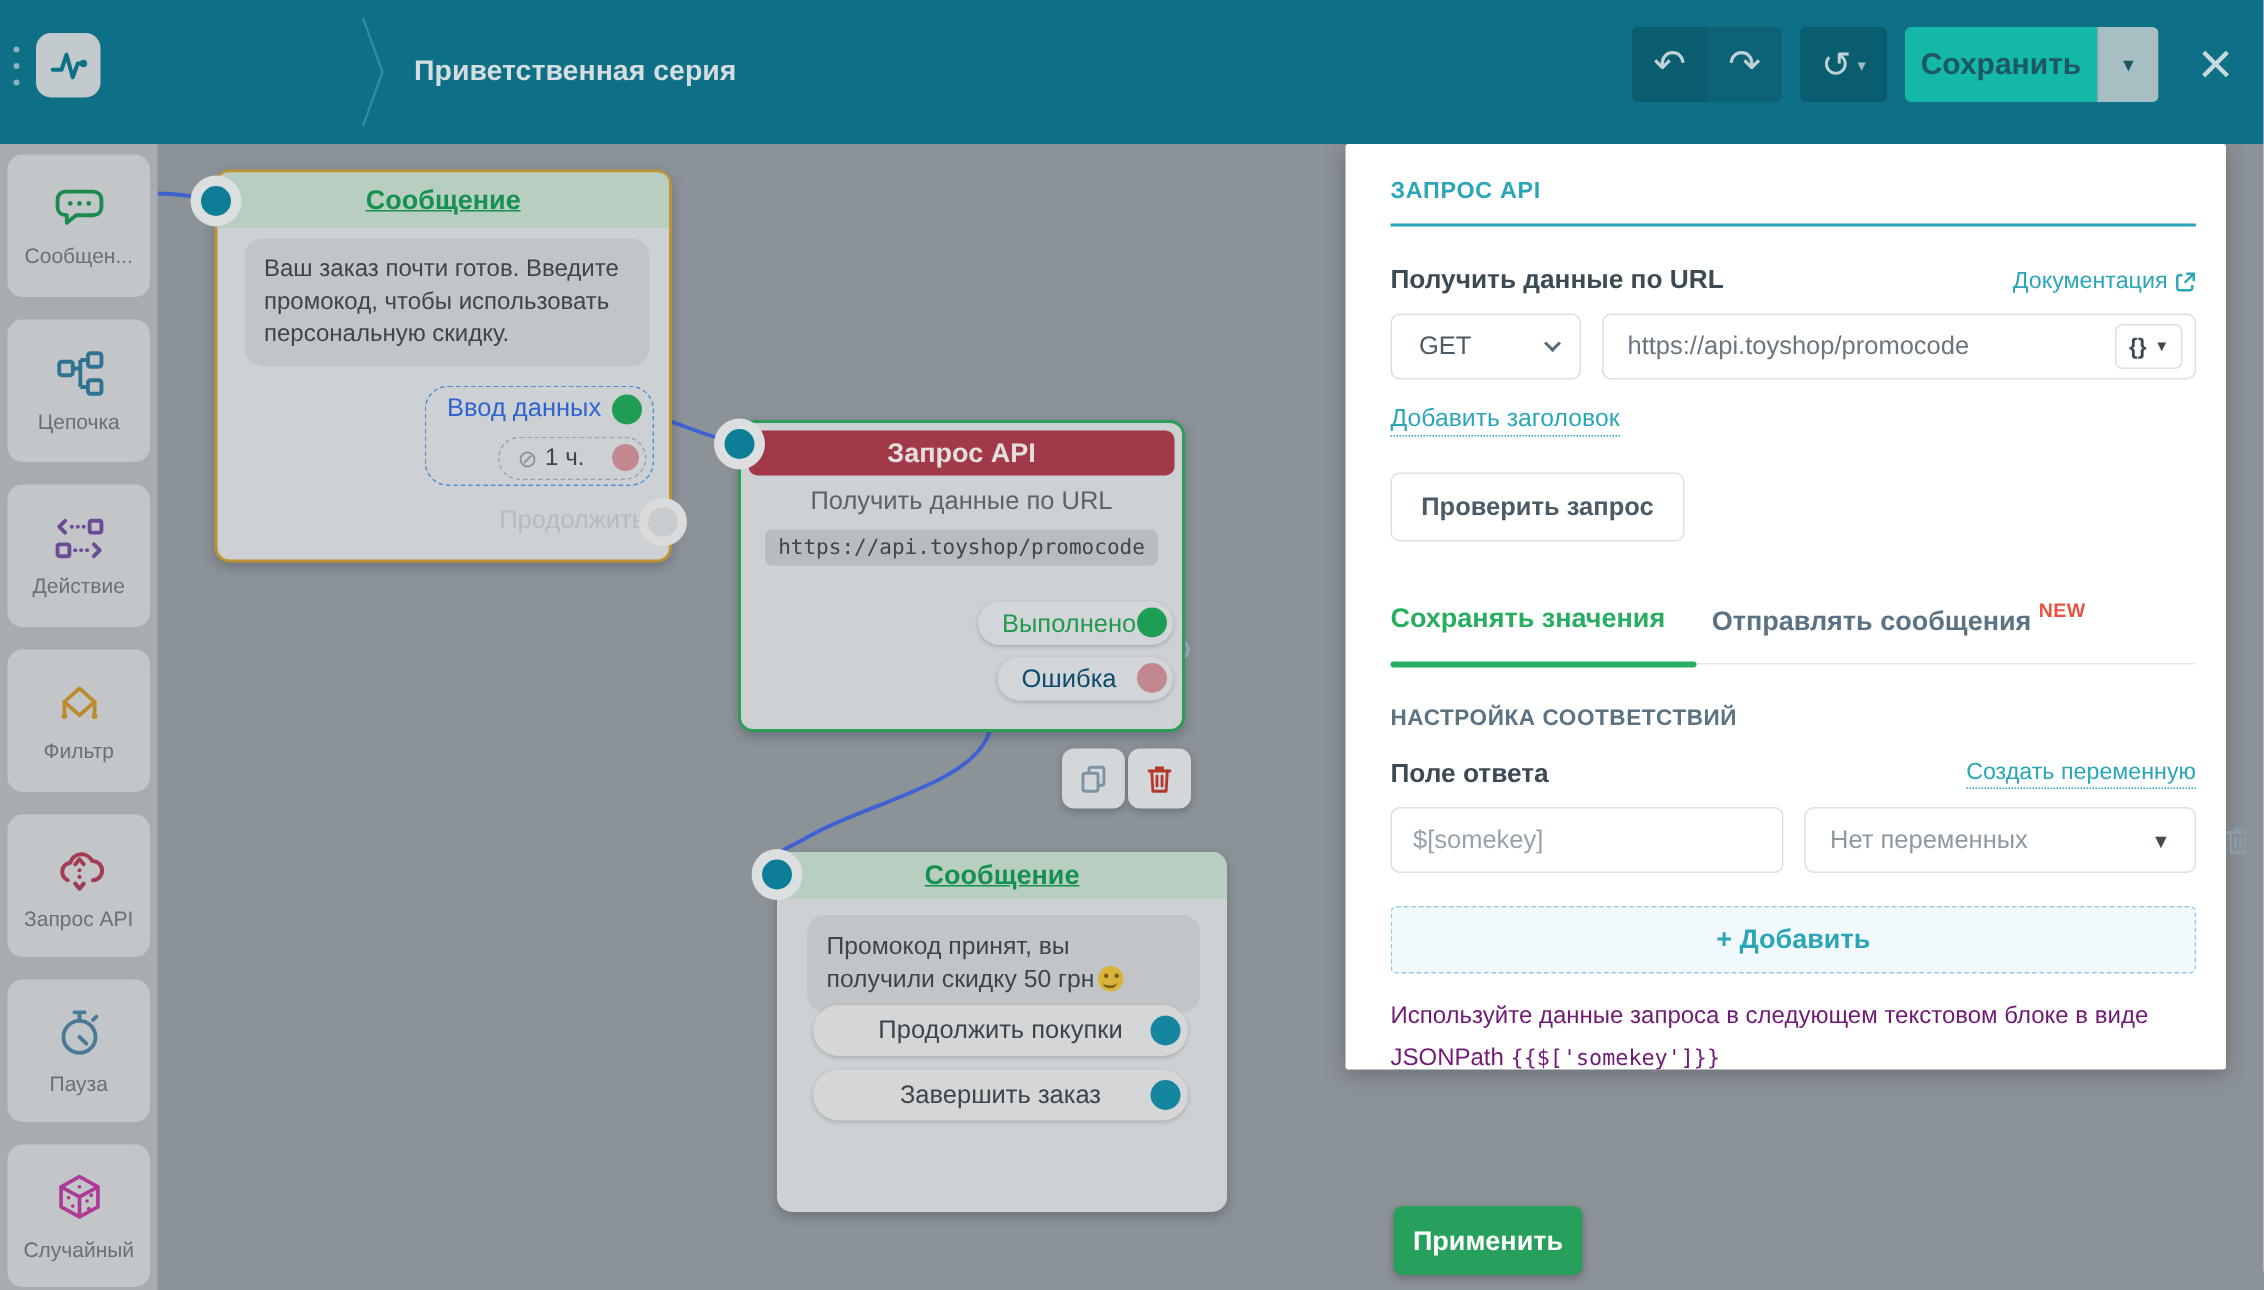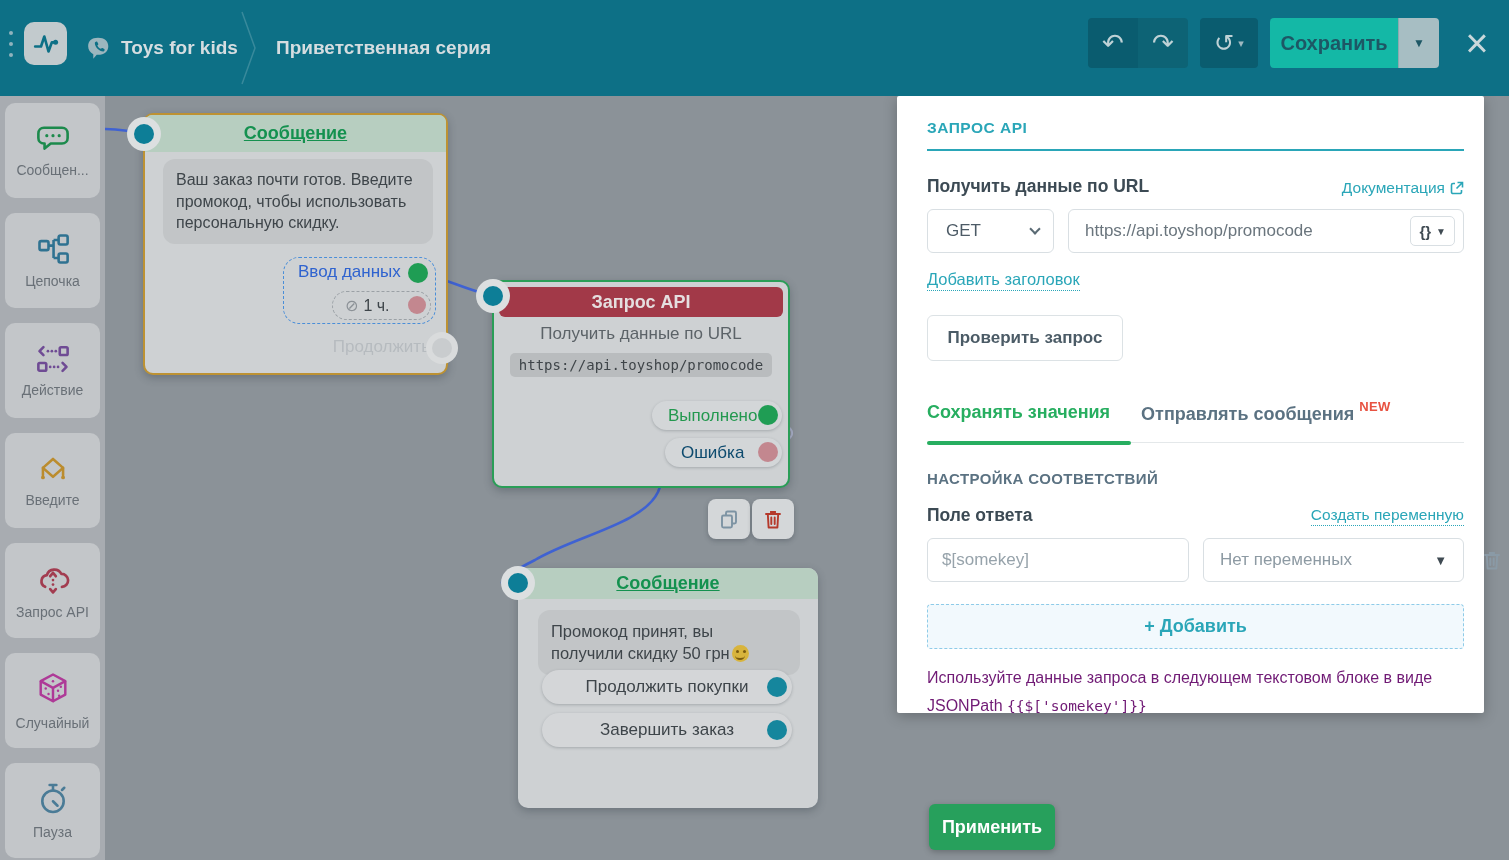--- a/index.html
+++ b/index.html
@@ -161,27 +161,20 @@
         <i></i>
         <i></i>
         <i></i>
       </div>
     <div class="logo">
       <svg width="30" height="30" viewBox="0 0 36 36" fill="none">
         <path d="M5 21 H12 L16 9 L21 27 L25 16 H29" stroke="#0d7086" stroke-width="3.2" stroke-linecap="round" stroke-linejoin="round"></path>
         <circle cx="29.5" cy="16" r="3" fill="#0d7086"></circle>
       </svg>
     </div>
-    <div class="botchip">
-      <svg width="24" height="26" viewBox="0 0 28 30">
-        <path d="M14 3 C21.5 3 26 7 26 13 C26 19 21.5 23 14 23 H12.5 L8.5 27.5 V22.2 C5 20.6 2.5 17.3 2.5 13 C2.5 7 6.5 3 14 3 Z" fill="#9cb6be"></path>
-        <path d="M10.3 9.2 c0-1.2 2.2-2.4 2.9-1.2 l1.1 2 c.4 .7 -.5 1.4 -1 1.9 0 0 .3 1.4 1.5 2.6 1.2 1.2 2.6 1.5 2.6 1.5 .5 -.5 1.2 -1.4 1.9 -1 l2 1.1 c1.2 .7 0 2.9 -1.2 2.9 -4.6 0 -9.8 -5.2 -9.8 -9.8 z" fill="#0d7086"></path>
-      </svg>
-      <span class="botname">Toys for kids</span>
-    </div>
     <svg class="hdr-sep" width="18" height="76" viewBox="0 0 18 76">
       <polyline points="2,2 15,38 2,74" fill="none" stroke="rgba(255,255,255,0.18)" stroke-width="1.5"></polyline>
     </svg>
     <div class="flowtitle">Приветственная серия</div>
 
     <div class="hdr-right">
       <button class="hbtn undo">↶</button>
       <button class="hbtn redo">↷</button>
       <button class="hbtn hist">
         <span style="font-size:24px;">↺</span>
@@ -229,52 +222,52 @@
       </svg>
       <span class="lbl">Действие</span>
     </div>
     <div class="scard">
       <svg width="38" height="32" viewBox="0 0 34 28" fill="none" stroke="#bb8c2e" stroke-width="2.3" stroke-linecap="round" stroke-linejoin="round">
         <path d="M8 13 L17 5 L26 13 L17 21 Z"></path>
         <path d="M8 13 V19.5 M26 13 V19.5"></path>
         <circle cx="8" cy="21.5" r="1.7" fill="#bb8c2e" stroke="none"></circle>
         <circle cx="26" cy="21.5" r="1.7" fill="#bb8c2e" stroke="none"></circle>
       </svg>
-      <span class="lbl">Введите</span>
+      <span class="lbl">Фильтр</span>
     </div>
     <div class="scard">
       <svg width="38" height="36" viewBox="0 0 34 32" fill="none" stroke="#a23c50" stroke-width="2.4" stroke-linecap="round" stroke-linejoin="round">
         <path d="M10 23 A5.5 5.5 0 0 1 11.5 12.5 A7 7 0 0 1 24.5 11.5 A5.5 5.5 0 0 1 25 23"></path>
         <path d="M17 10.5 L14.5 13.5 M17 10.5 L19.5 13.5"></path>
         <circle cx="17" cy="17" r="1.2" fill="#a23c50" stroke="none"></circle>
         <circle cx="17" cy="21" r="1.2" fill="#a23c50" stroke="none"></circle>
         <path d="M14.5 25 L17 28 L19.5 25"></path>
       </svg>
       <span class="lbl">Запрос API</span>
+    </div>
+    <div class="scard">
+      <svg width="34" height="36" viewBox="0 0 30 32" fill="none" stroke="#4a7b96" stroke-width="2.3" stroke-linecap="round">
+        <circle cx="15" cy="18" r="9.5"></circle>
+        <path d="M12 3.5 H18 M15 3.5 V8.5 M15 18 L19 22 M23 8 L25 6"></path>
+      </svg>
+      <span class="lbl">Пауза</span>
     </div>
     <div class="scard">
       <svg width="38" height="38" viewBox="0 0 34 34" fill="none" stroke="#ae3a97" stroke-width="2.2" stroke-linejoin="round">
         <path d="M17 4 L28 10 L17 16 L6 10 Z"></path>
         <path d="M6 10 V22 L17 28 V16"></path>
         <path d="M28 10 V22 L17 28"></path>
         <circle cx="17" cy="10" r="1.1" fill="#ae3a97" stroke="none"></circle>
         <circle cx="10.5" cy="16.5" r="1.1" fill="#ae3a97" stroke="none"></circle>
         <circle cx="13" cy="21.5" r="1.1" fill="#ae3a97" stroke="none"></circle>
         <circle cx="21.5" cy="18.5" r="1.1" fill="#ae3a97" stroke="none"></circle>
         <circle cx="24" cy="15" r="1.1" fill="#ae3a97" stroke="none"></circle>
         <circle cx="22.5" cy="23" r="1.1" fill="#ae3a97" stroke="none"></circle>
       </svg>
       <span class="lbl">Случайный</span>
-    </div>
-    <div class="scard">
-      <svg width="34" height="36" viewBox="0 0 30 32" fill="none" stroke="#4a7b96" stroke-width="2.3" stroke-linecap="round">
-        <circle cx="15" cy="18" r="9.5"></circle>
-        <path d="M12 3.5 H18 M15 3.5 V8.5 M15 18 L19 22 M23 8 L25 6"></path>
-      </svg>
-      <span class="lbl">Пауза</span>
     </div>
   </aside>
 
   <div class="canvas">
     <svg class="wires" width="1404" height="764" viewBox="0 0 1404 764" fill="none">
       <path d="M0 33 C18 33 24 36 36 36" stroke="#3f62d2" stroke-width="2.6"></path>
       <path d="M311 177 C345 183 355 192 385 199" stroke="#3f62d2" stroke-width="2.6"></path>
       <path d="M661 321 C600 340 566 358 553 396 C538 428 470 440 430 464 C398 480 384 493 412 487" stroke="#3f62d2" stroke-width="2.6"></path>
       <path d="M668 324 c24 7 28 19 -3 27" stroke="#b7bedd" stroke-width="2" opacity="0.7"></path>
     </svg>

